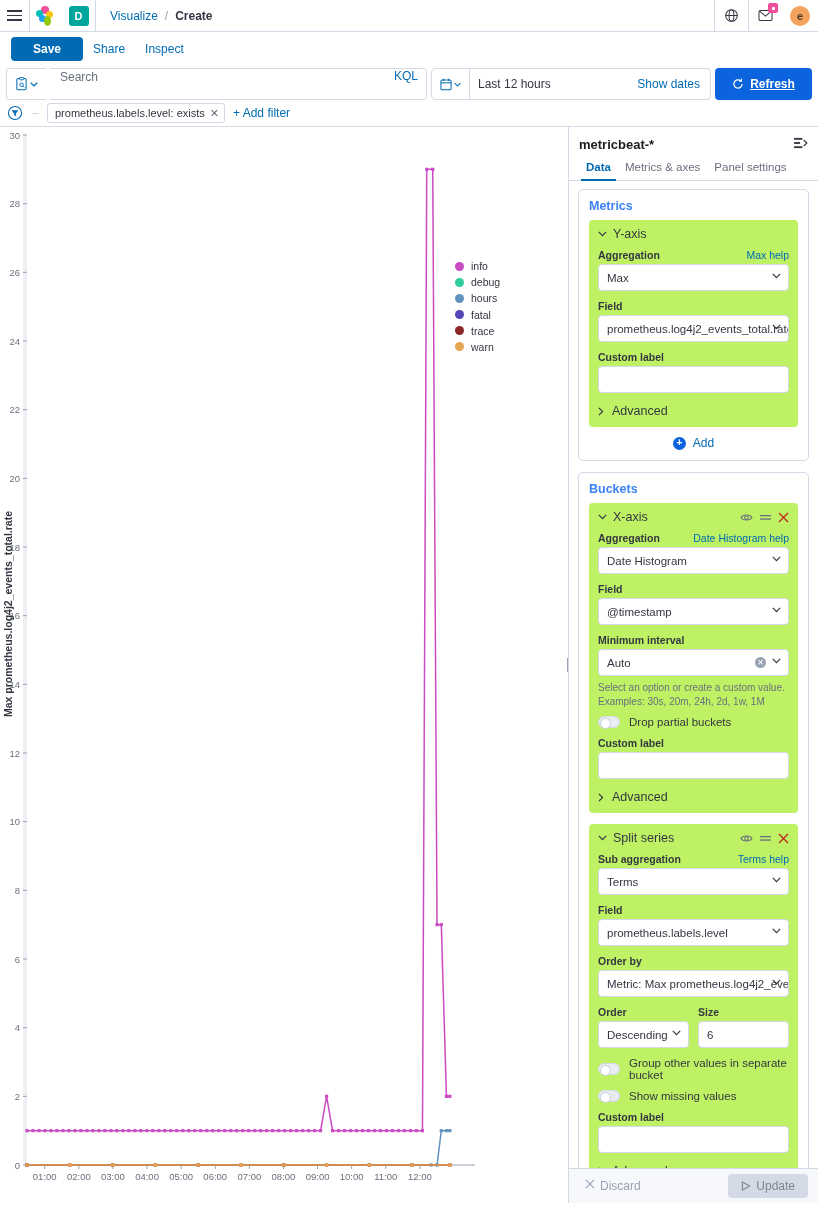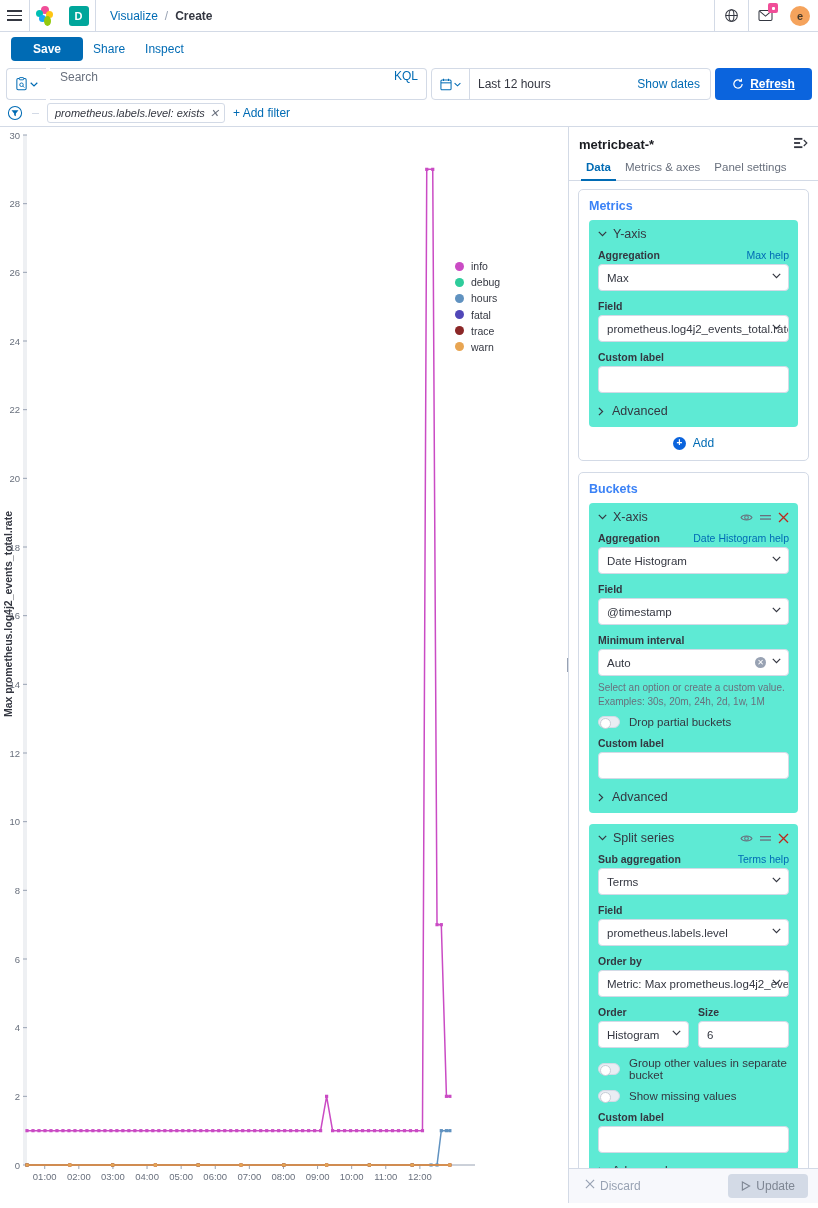--- a/index.html
+++ b/index.html
@@ -110,21 +110,21 @@
     font-family:"Liberation Sans", sans-serif; cursor:pointer; width:97px; justify-content:center;
   }
   .refresh-btn span.lbl { text-decoration:underline; }
 
   
   .filter-bar { display:flex; align-items:center; padding:5px 6px 5px 6px; gap:8px; height:26px; }
   .filter-funnel { width:18px; display:flex; align-items:center; justify-content:center; }
   .filter-dash { width:7px; height:1px; background:#D3DAE6; }
   .filter-pill {
     border:1px solid #D3DAE6; border-radius:3px; background:#fff; height:20px;
-    display:flex; align-items:center; padding:0 5px 0 7px; gap:5px; font-size:11px; color:#343741;font-style:italic;
+    display:flex; align-items:center; padding:0 5px 0 7px; gap:5px; font-size:11px; color:#343741;
   }
   .pill-x { color:#69707D; font-size:11px; cursor:pointer; }
   .add-filter { color:#006BB4; font-size:12px; cursor:pointer; }
 
   
   .main { display:flex; height:1077px; border-top:1px solid #D3DAE6; position:relative; }
 
   
   .chart-pane { width:568px; position:relative; background:#fff; }
   .chart-legend {
@@ -164,21 +164,21 @@
     content:''; position:absolute; left:2px; right:2px; bottom:-1px; height:2px; background:#006BB4;
   }
   .ed-body { flex:1; overflow:hidden; padding:8px 9px 0 9px; background:#fff; }
 
   .card {
     border:1px solid #D3DAE6; border-radius:5px; background:#fff; margin-bottom:11px;
     padding:9px 10px 10px 10px;
   }
   .card-title { font-size:12.5px; font-weight:700; color:#3b82f6; margin-bottom:7px; }
   .group {
-    background:#5eead4; border-radius:4px; padding:7px 9px 9px 9px;
+    background:#bef264; border-radius:4px; padding:7px 9px 9px 9px;
   }
   .group-head { display:flex; align-items:center; gap:6px; margin-bottom:8px; }
   .group-head .gname { font-size:12.5px; color:#343741; }
   .group-actions { margin-left:auto; display:flex; align-items:center; gap:7px; }
   .row-label { display:flex; align-items:center; margin-bottom:3px; }
   .row-label .lbl { font-size:10.5px; font-weight:700; color:#343741; }
   .row-label .help { margin-left:auto; font-size:10.5px; color:#006BB4; cursor:pointer; }
   .field-wrap { position:relative; margin-bottom:9px; }
   .sel, .txt {
     width:100%; height:27px; border:1px solid #D3DAE6; border-radius:4px;
@@ -752,21 +752,21 @@
               <path d="M0.8 0.9 L4.5 4.6 L8.2 0.9" fill="none" stroke="#343741" stroke-width="1.2"></path>
               </svg>
           </div>
 
           <div class="two-col">
             <div>
               <div class="row-label">
                 <span class="lbl">Order</span>
               </div>
               <div class="field-wrap">
-                <div class="sel">Histogram</div>
+                <div class="sel">Descending</div>
                 <svg class="chev" width="9" height="6" viewBox="0 0 9 6">
                   <path d="M0.8 0.9 L4.5 4.6 L8.2 0.9" fill="none" stroke="#343741" stroke-width="1.2"></path>
                   </svg>
               </div>
             </div>
             <div>
               <div class="row-label">
                 <span class="lbl">Size</span>
               </div>
               <div class="field-wrap">

